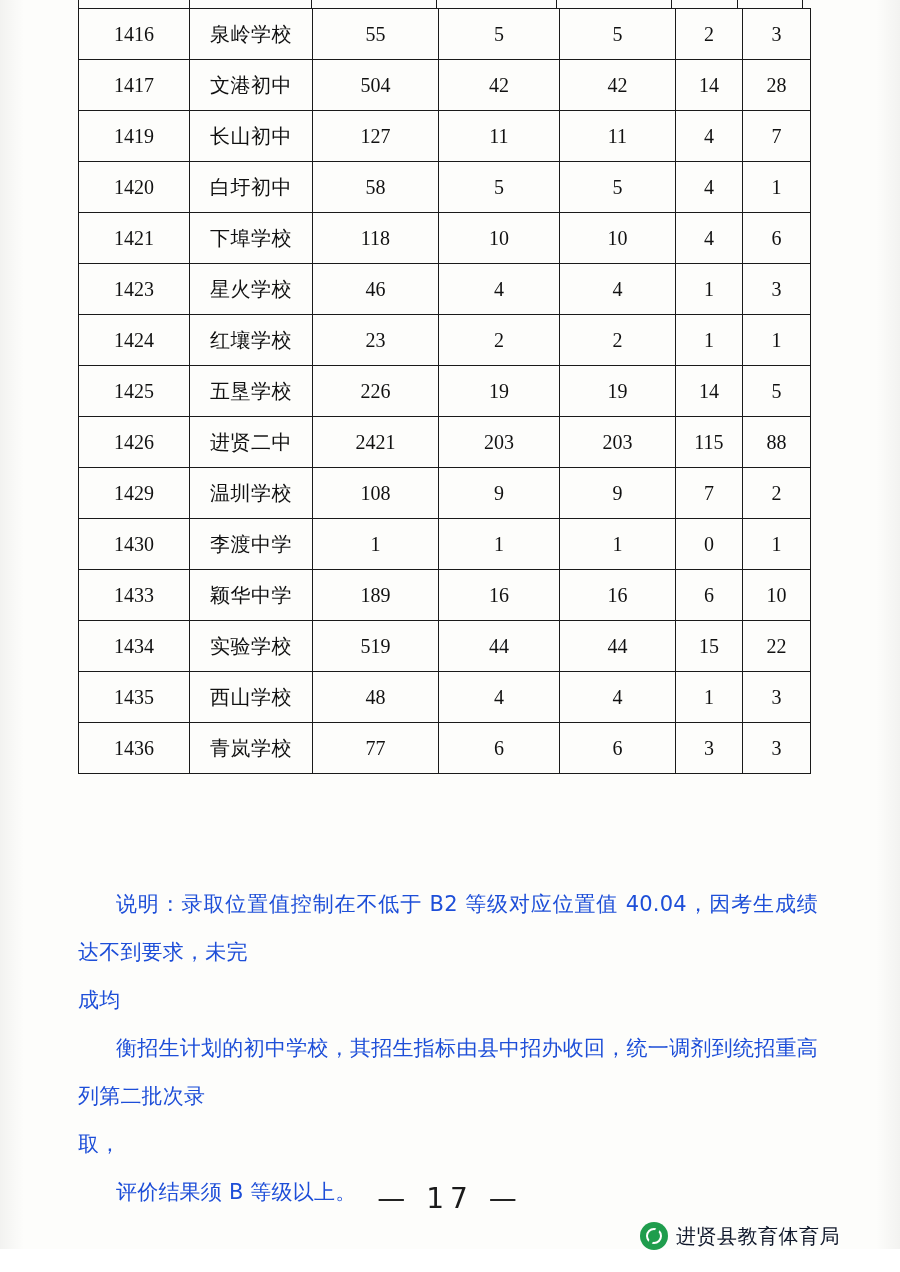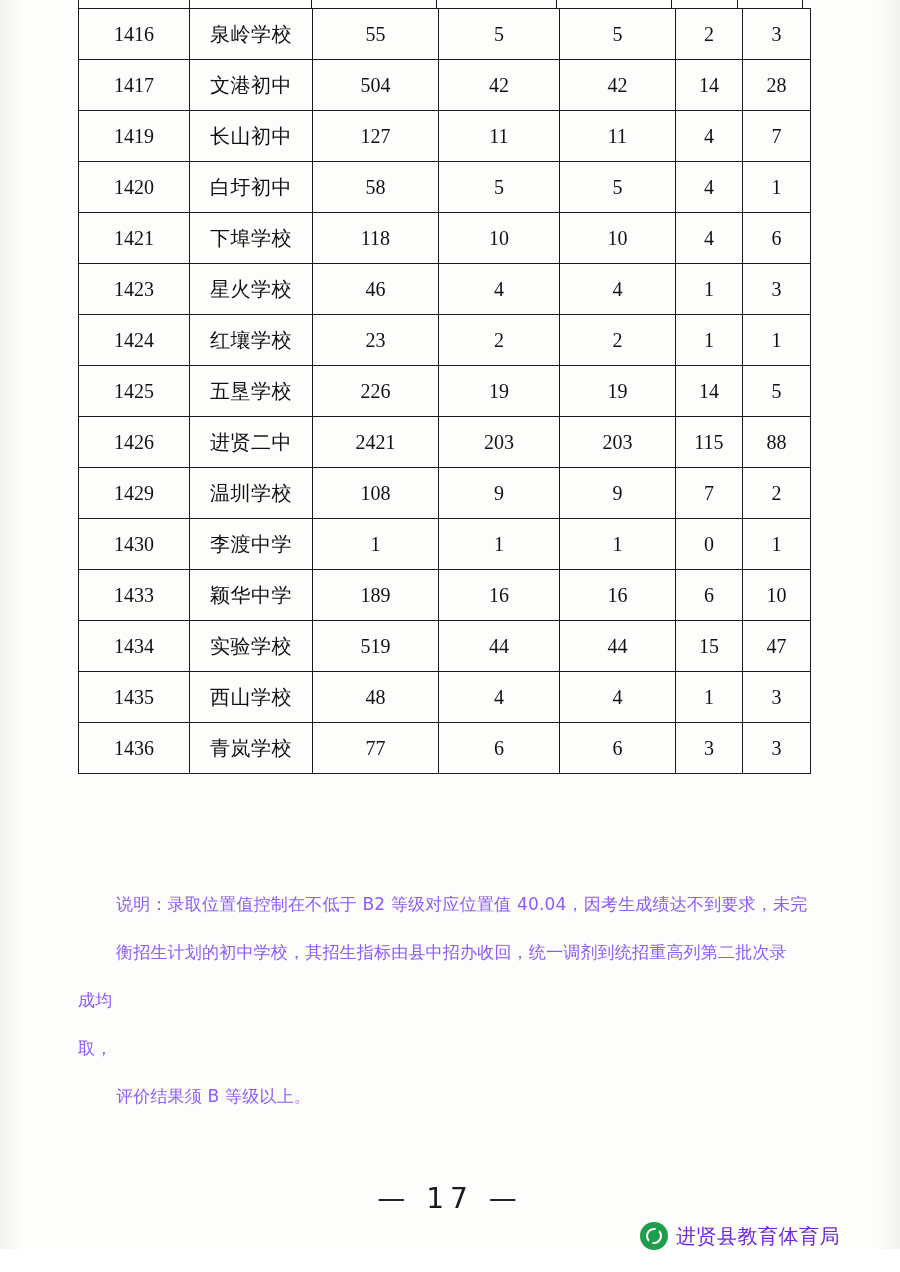--- a/index.html
+++ b/index.html
@@ -77,23 +77,23 @@
   .top-clip .v5{ position:absolute; left:592px; top:0; bottom:0; border-left:1.6px solid #1a1a1a;}
   .top-clip .v6{ position:absolute; left:658px; top:0; bottom:0; border-left:1.6px solid #1a1a1a;}
 
   
   .notes {
     position: absolute;
     left: 78px;
     top: 880px;
     width: 740px;
     font-family: "DejaVu Sans", "Liberation Sans", sans-serif;
-    font-size: 17px;
+    font-size: 21px;
     line-height: 48px;
-    color: #8b5cf6;
+    color: #1d4ed8;
   }
   .note-p {
     margin: 0;
     text-align: justify;
     letter-spacing: 0.2px;
   }
   .indent { text-indent: 38px; }
 
   
   .page-number {
@@ -142,21 +142,21 @@
     left: 12px;
     top: 3px;
     width: 4px;
     height: 22px;
     background: #1f9d4d;
     transform: rotate(30deg);
   }
   .brand-text {
     font-family: "DejaVu Sans", "Liberation Sans", sans-serif;
     font-size: 20px;
-    color: #6d28d9;
+    color: #0f172a;
     letter-spacing: 0.5px;
     white-space: nowrap;
   }
 
   
   .edge-shadow-left {
     position: absolute;
     left: 0; top: 0; bottom: 0; width: 24px;
     background: linear-gradient(to right, rgba(0,0,0,0.045), rgba(0,0,0,0));
     pointer-events: none;
@@ -292,21 +292,21 @@
           <td class="c-n4">6</td>
           <td class="c-n5">10</td>
         </tr>
         <tr>
           <td class="c-code">1434</td>
           <td class="c-school">实验学校</td>
           <td class="c-n1">519</td>
           <td class="c-n2">44</td>
           <td class="c-n3">44</td>
           <td class="c-n4">15</td>
-          <td class="c-n5">47</td>
+          <td class="c-n5">22</td>
         </tr>
         <tr>
           <td class="c-code">1435</td>
           <td class="c-school">西山学校</td>
           <td class="c-n1">48</td>
           <td class="c-n2">4</td>
           <td class="c-n3">4</td>
           <td class="c-n4">1</td>
           <td class="c-n5">3</td>
         </tr>
@@ -318,22 +318,22 @@
           <td class="c-n3">6</td>
           <td class="c-n4">3</td>
           <td class="c-n5">3</td>
         </tr>
       </tbody>
     </table>
   </div>
 
   <div class="notes">
     <p class="note-p indent">说明：录取位置值控制在不低于 B2 等级对应位置值 40.04，因考生成绩达不到要求，未完</p>
+    <p class="note-p">成均</p>
     <p class="note-p indent">衡招生计划的初中学校，其招生指标由县中招办收回，统一调剂到统招重高列第二批次录</p>
-    <p class="note-p">成均</p>
     <p class="note-p">取，</p>
     <p class="note-p indent">评价结果须 B 等级以上。</p>
   </div>
 
   <div class="page-number">
     <span class="dash">—</span>
     <span>17</span>
     <span class="dash">—</span>
   </div>
 

